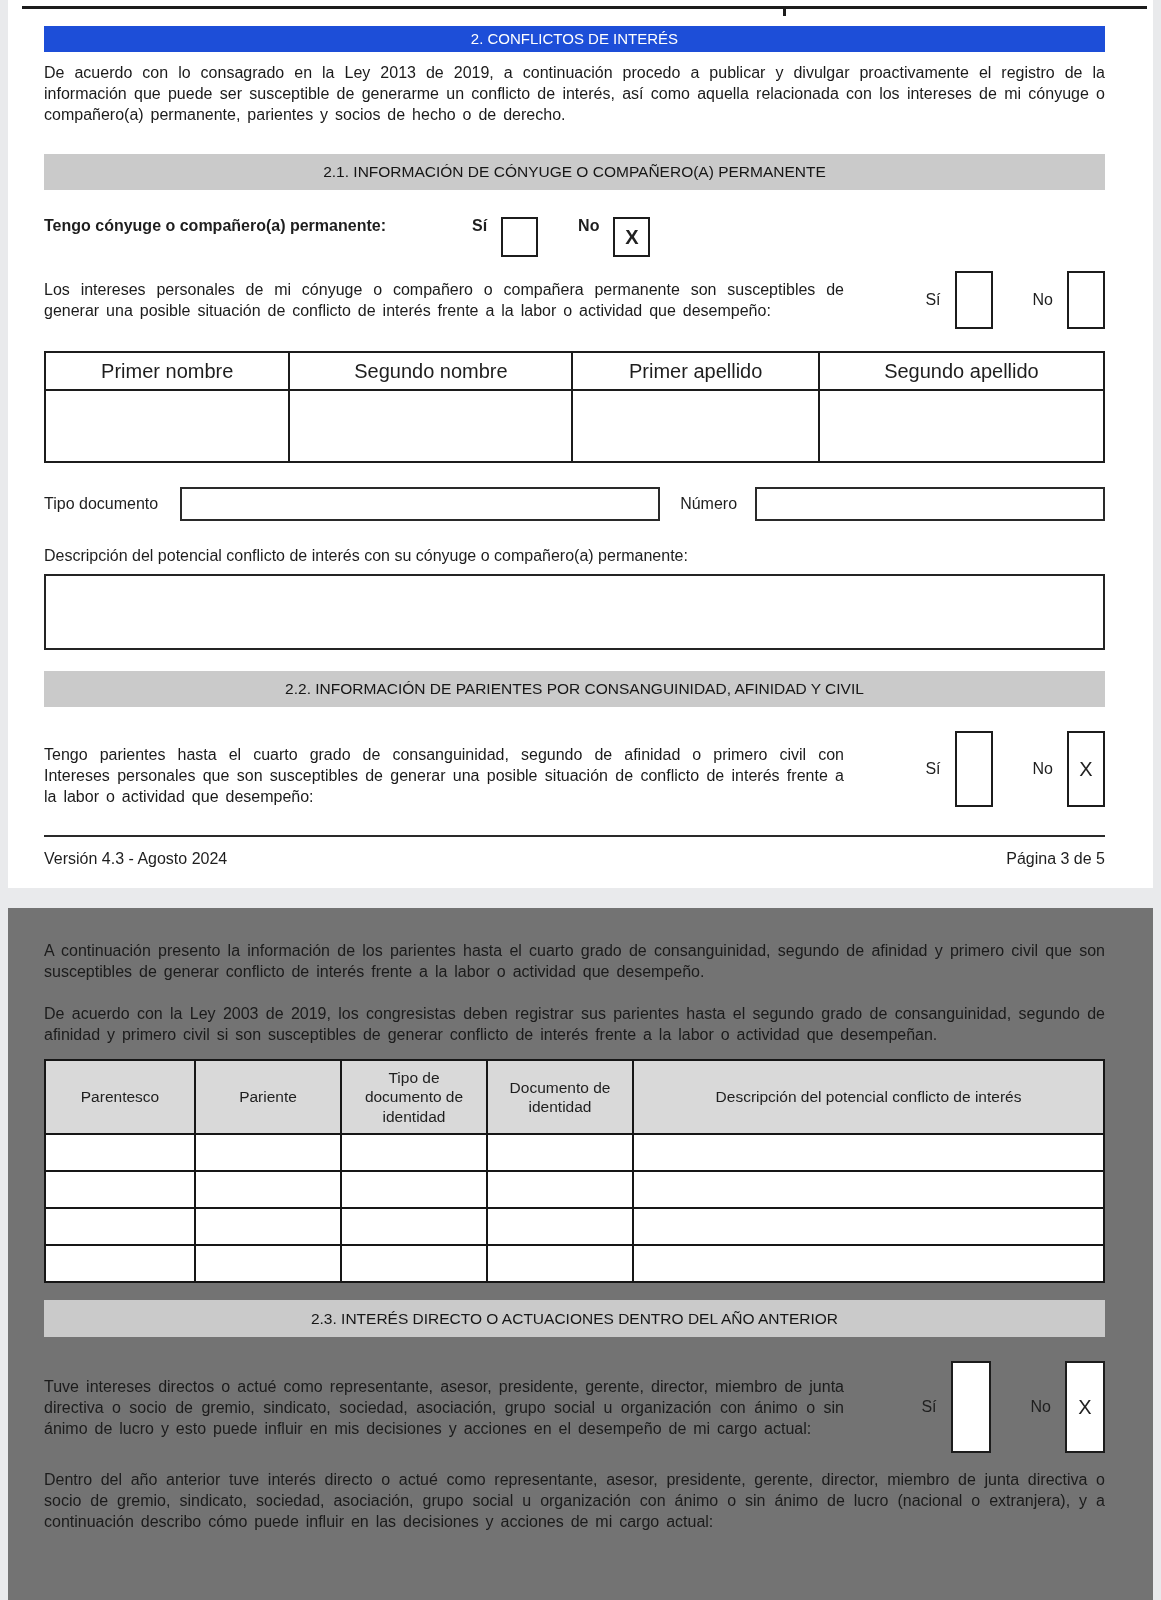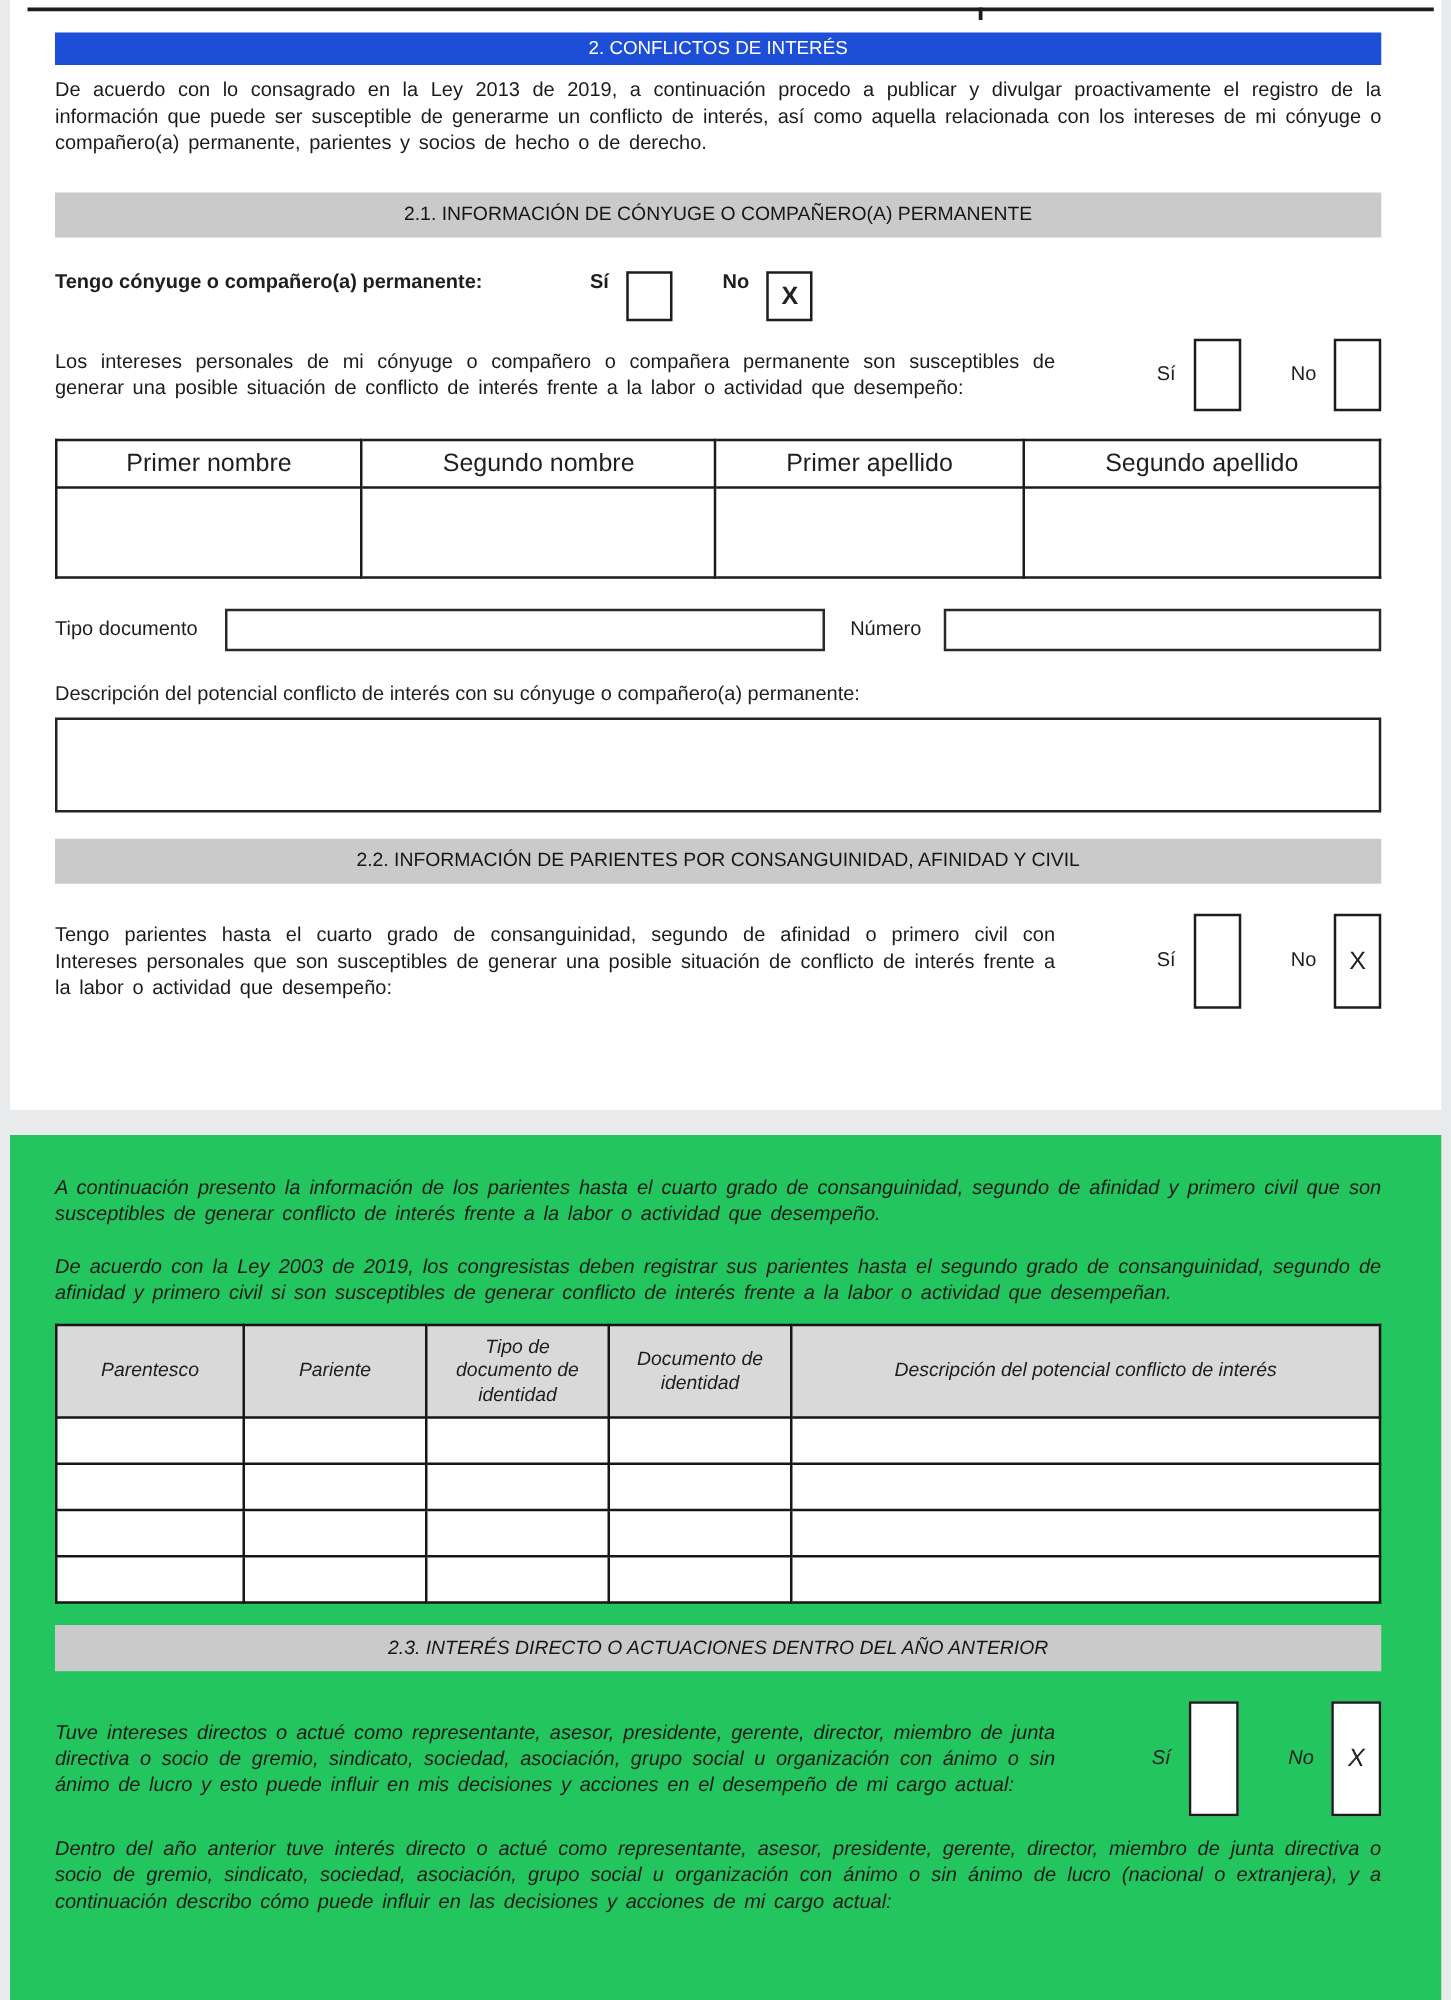--- a/index.html
+++ b/index.html
@@ -8,21 +8,21 @@
     font-family: "Liberation Sans", sans-serif;
     background:#e9eaec;
     color:#1e1e1e;
     position:relative;
     overflow:hidden;
   }
   .page {
     position:absolute; left:8px; width:1145px; background:#ffffff;
   }
   #page1 { top:0; height:888px; padding:0 48px 0 36px; }
-  #page2 { top:908px; height:692px; padding:0 48px 0 36px; background:#22c55e;font-style:italic; }
+  #page2 { top:908px; height:692px; padding:0 48px 0 36px; background:#737373; }
 
   
   .frag-line { position:absolute; top:6px; left:14px; right:6px; border-top:3px solid #1c1c1c; }
   .frag-stub { position:absolute; top:6px; left:775px; width:3px; height:10px; background:#1c1c1c; }
 
   .band-teal {
     margin-top:26px; height:26px; line-height:26px;
     text-align:center; color:#ffffff; font-size:15px;
     background:#1d4ed8;
   }
@@ -65,21 +65,21 @@
   .doc-row { margin-top:24px; display:flex; align-items:center; font-size:16px; }
   .input-box { border:2.5px solid #2a2a2a; height:34px; background:#fff; }
   .doc-type-box { width:480px; margin-left:22px; }
   .num-label { margin-left:20px; }
   .num-box { flex:1; margin-left:18px; }
 
   .desc-label { margin-top:26px; font-size:16px; }
   .desc-box { margin-top:9px; height:76px; border:2.5px solid #242424; background:#fff; }
 
   .bar-22 { margin-top:21px; }
-  .q3-row { margin-top:24px; }
+  .q3-row { margin-top:24px;align-items:flex-end; }
 
   .footer { margin-top:28px; border-top:2.5px solid #2a2a2a; padding-top:13px;
             display:flex; justify-content:space-between; font-size:16px; }
 
   
   .p2-para1 { margin-top:32px; }
   .p2-para2 { margin-top:21px; }
   .rel-table { margin-top:14px; }
   .rel-table th, .rel-table td { border:2.5px solid #161616; }
   .rel-table th {
@@ -163,20 +163,24 @@
   <div class="q-flex q3-row">
     <p class="para q-text">Tengo parientes hasta el cuarto grado de consanguinidad, segundo de afinidad o primero civil con Intereses personales que son susceptibles de generar una posible situación de conflicto de interés frente a la labor o actividad que desempeño:</p>
     <span class="cluster">
       <span class="cb-label">Sí</span>
       <span class="cb tall2"></span>
       <span class="cb-label cb-gap">No</span>
       <span class="cb tall2">X</span>
     </span>
   </div>
 
+  <div class="footer">
+    <span>Versión 4.3 - Agosto 2024</span>
+    <span>Página 3 de 5</span>
+  </div>
 </div>
 
 <div class="page" id="page2">
 
   <p class="para p2-para1">A continuación presento la información de los parientes hasta el cuarto grado de consanguinidad, segundo de afinidad y primero civil que son susceptibles de generar conflicto de interés frente a la labor o actividad que desempeño.</p>
   <p class="para p2-para2">De acuerdo con la Ley 2003 de 2019, los congresistas deben registrar sus parientes hasta el segundo grado de consanguinidad, segundo de afinidad y primero civil si son susceptibles de generar conflicto de interés frente a la labor o actividad que desempeñan.</p>
 
   <table class="rel-table">
     <colgroup>
       <col style="width:150px">

